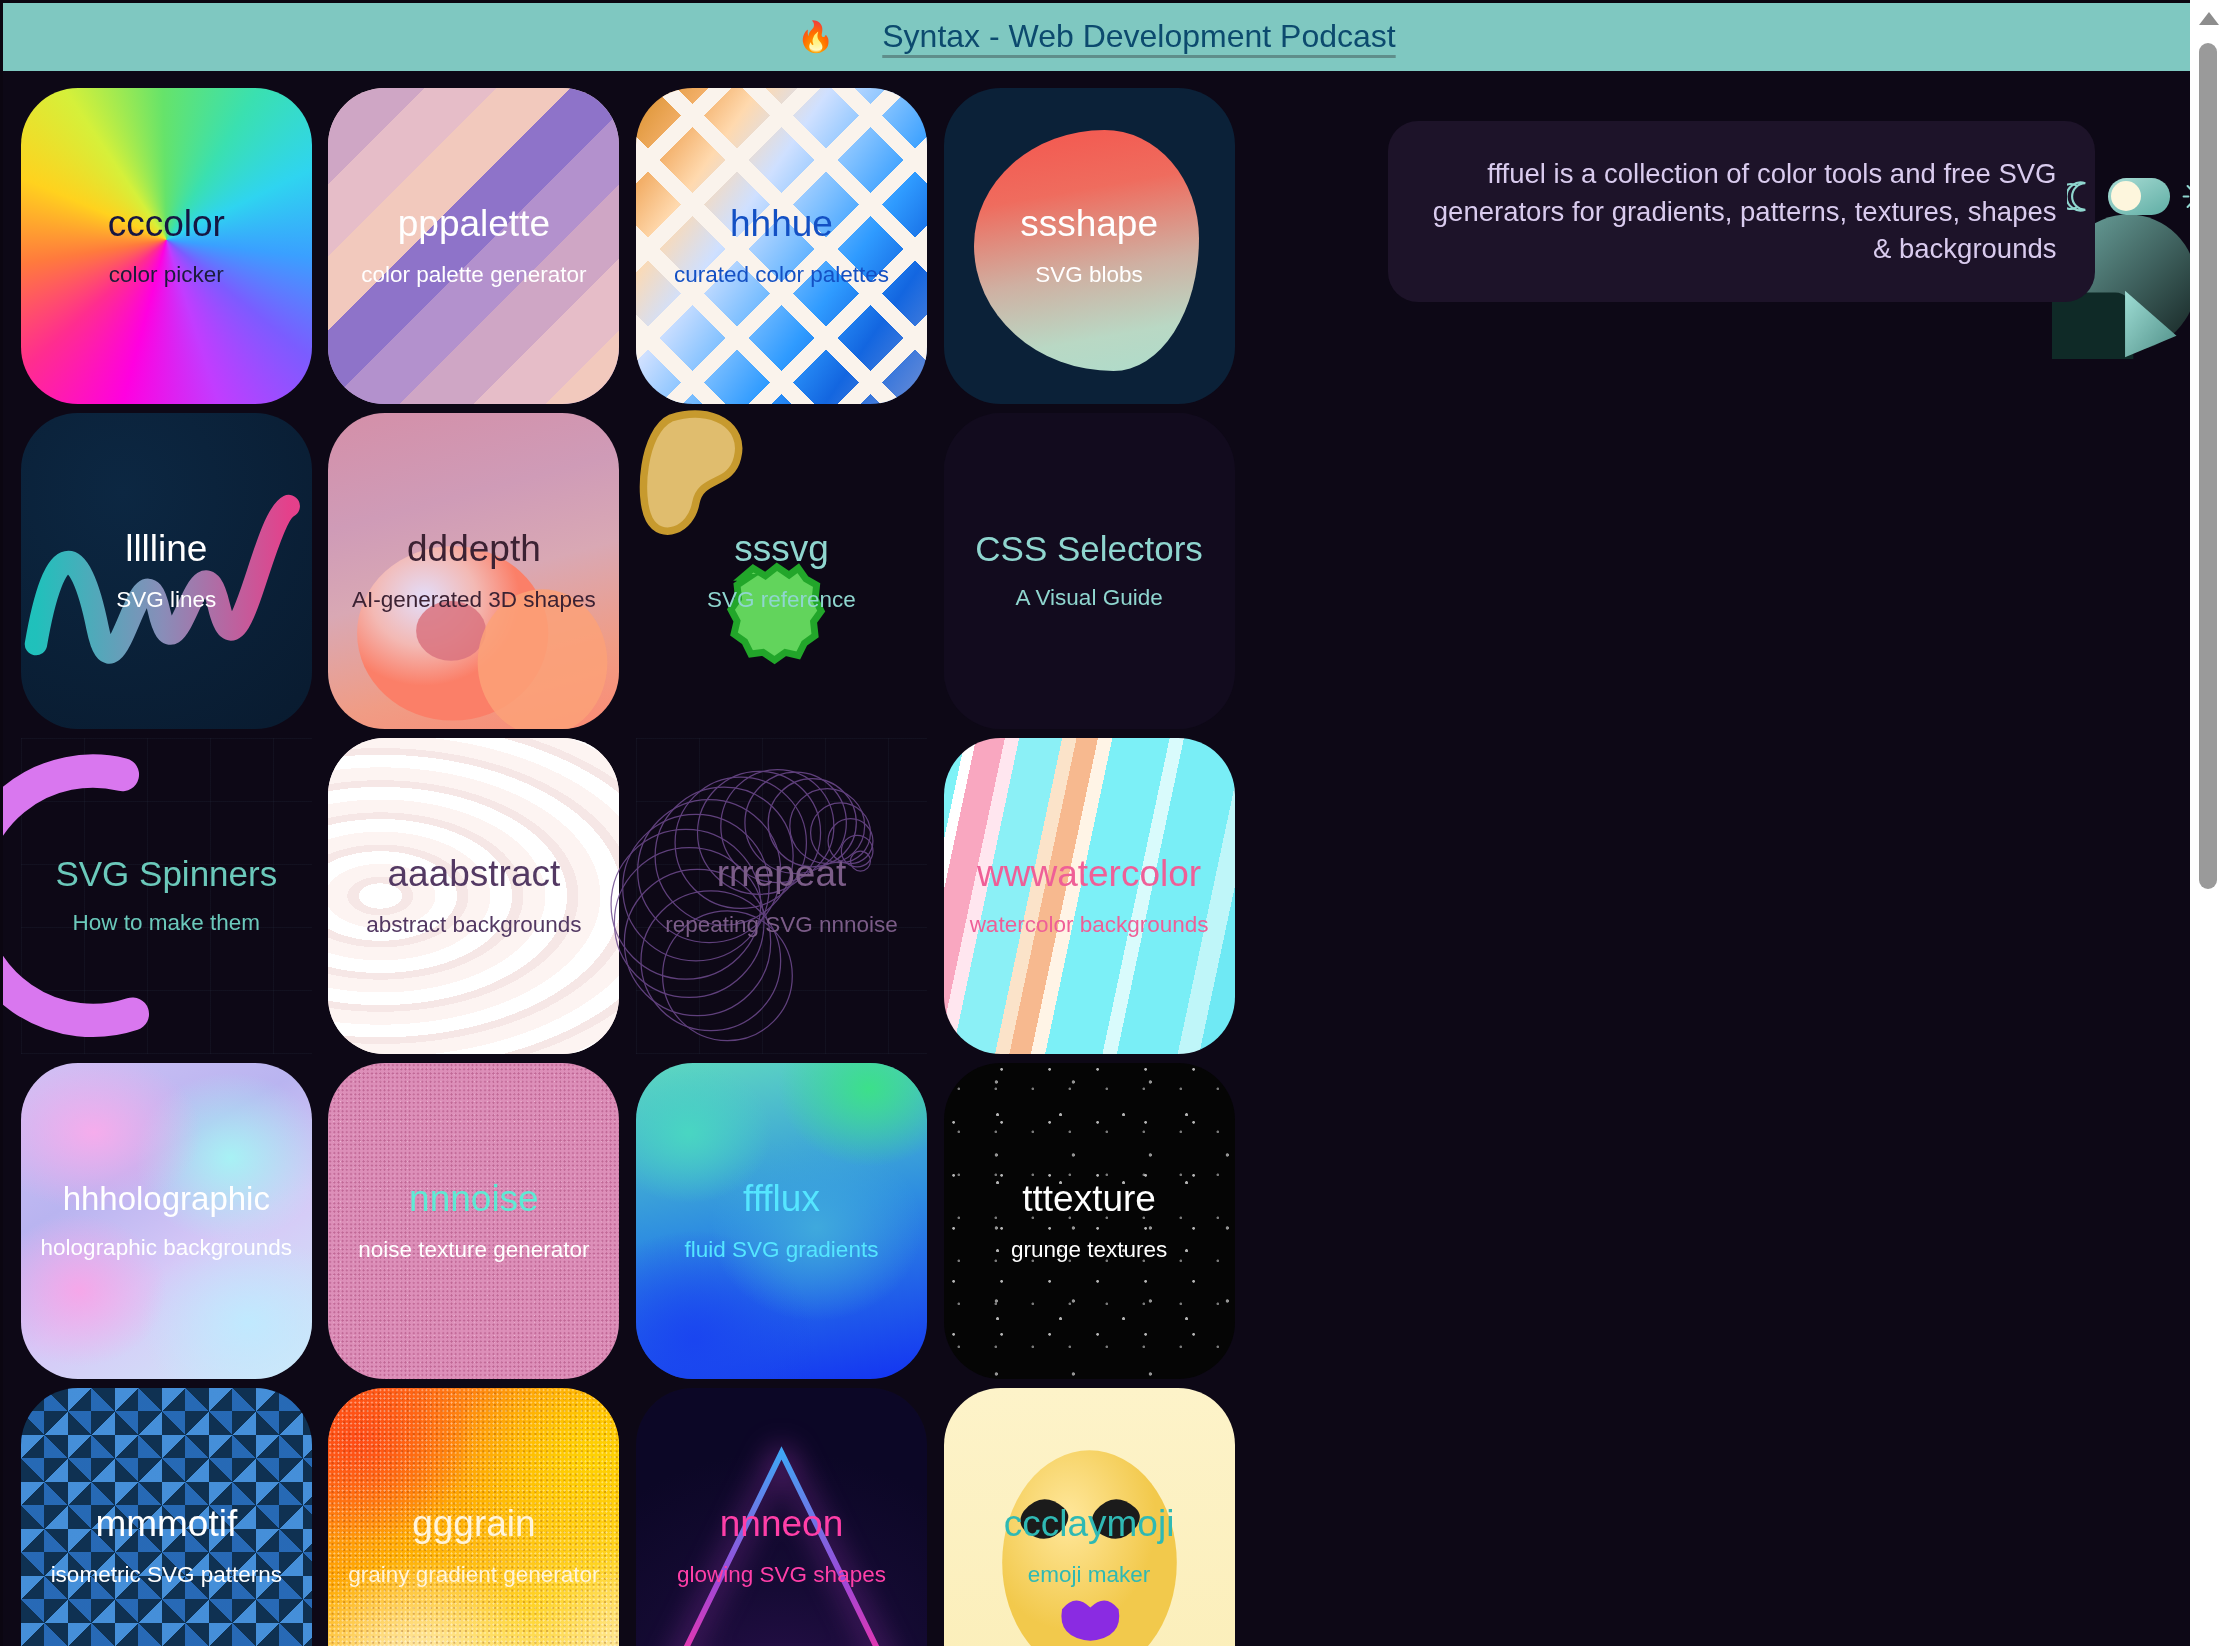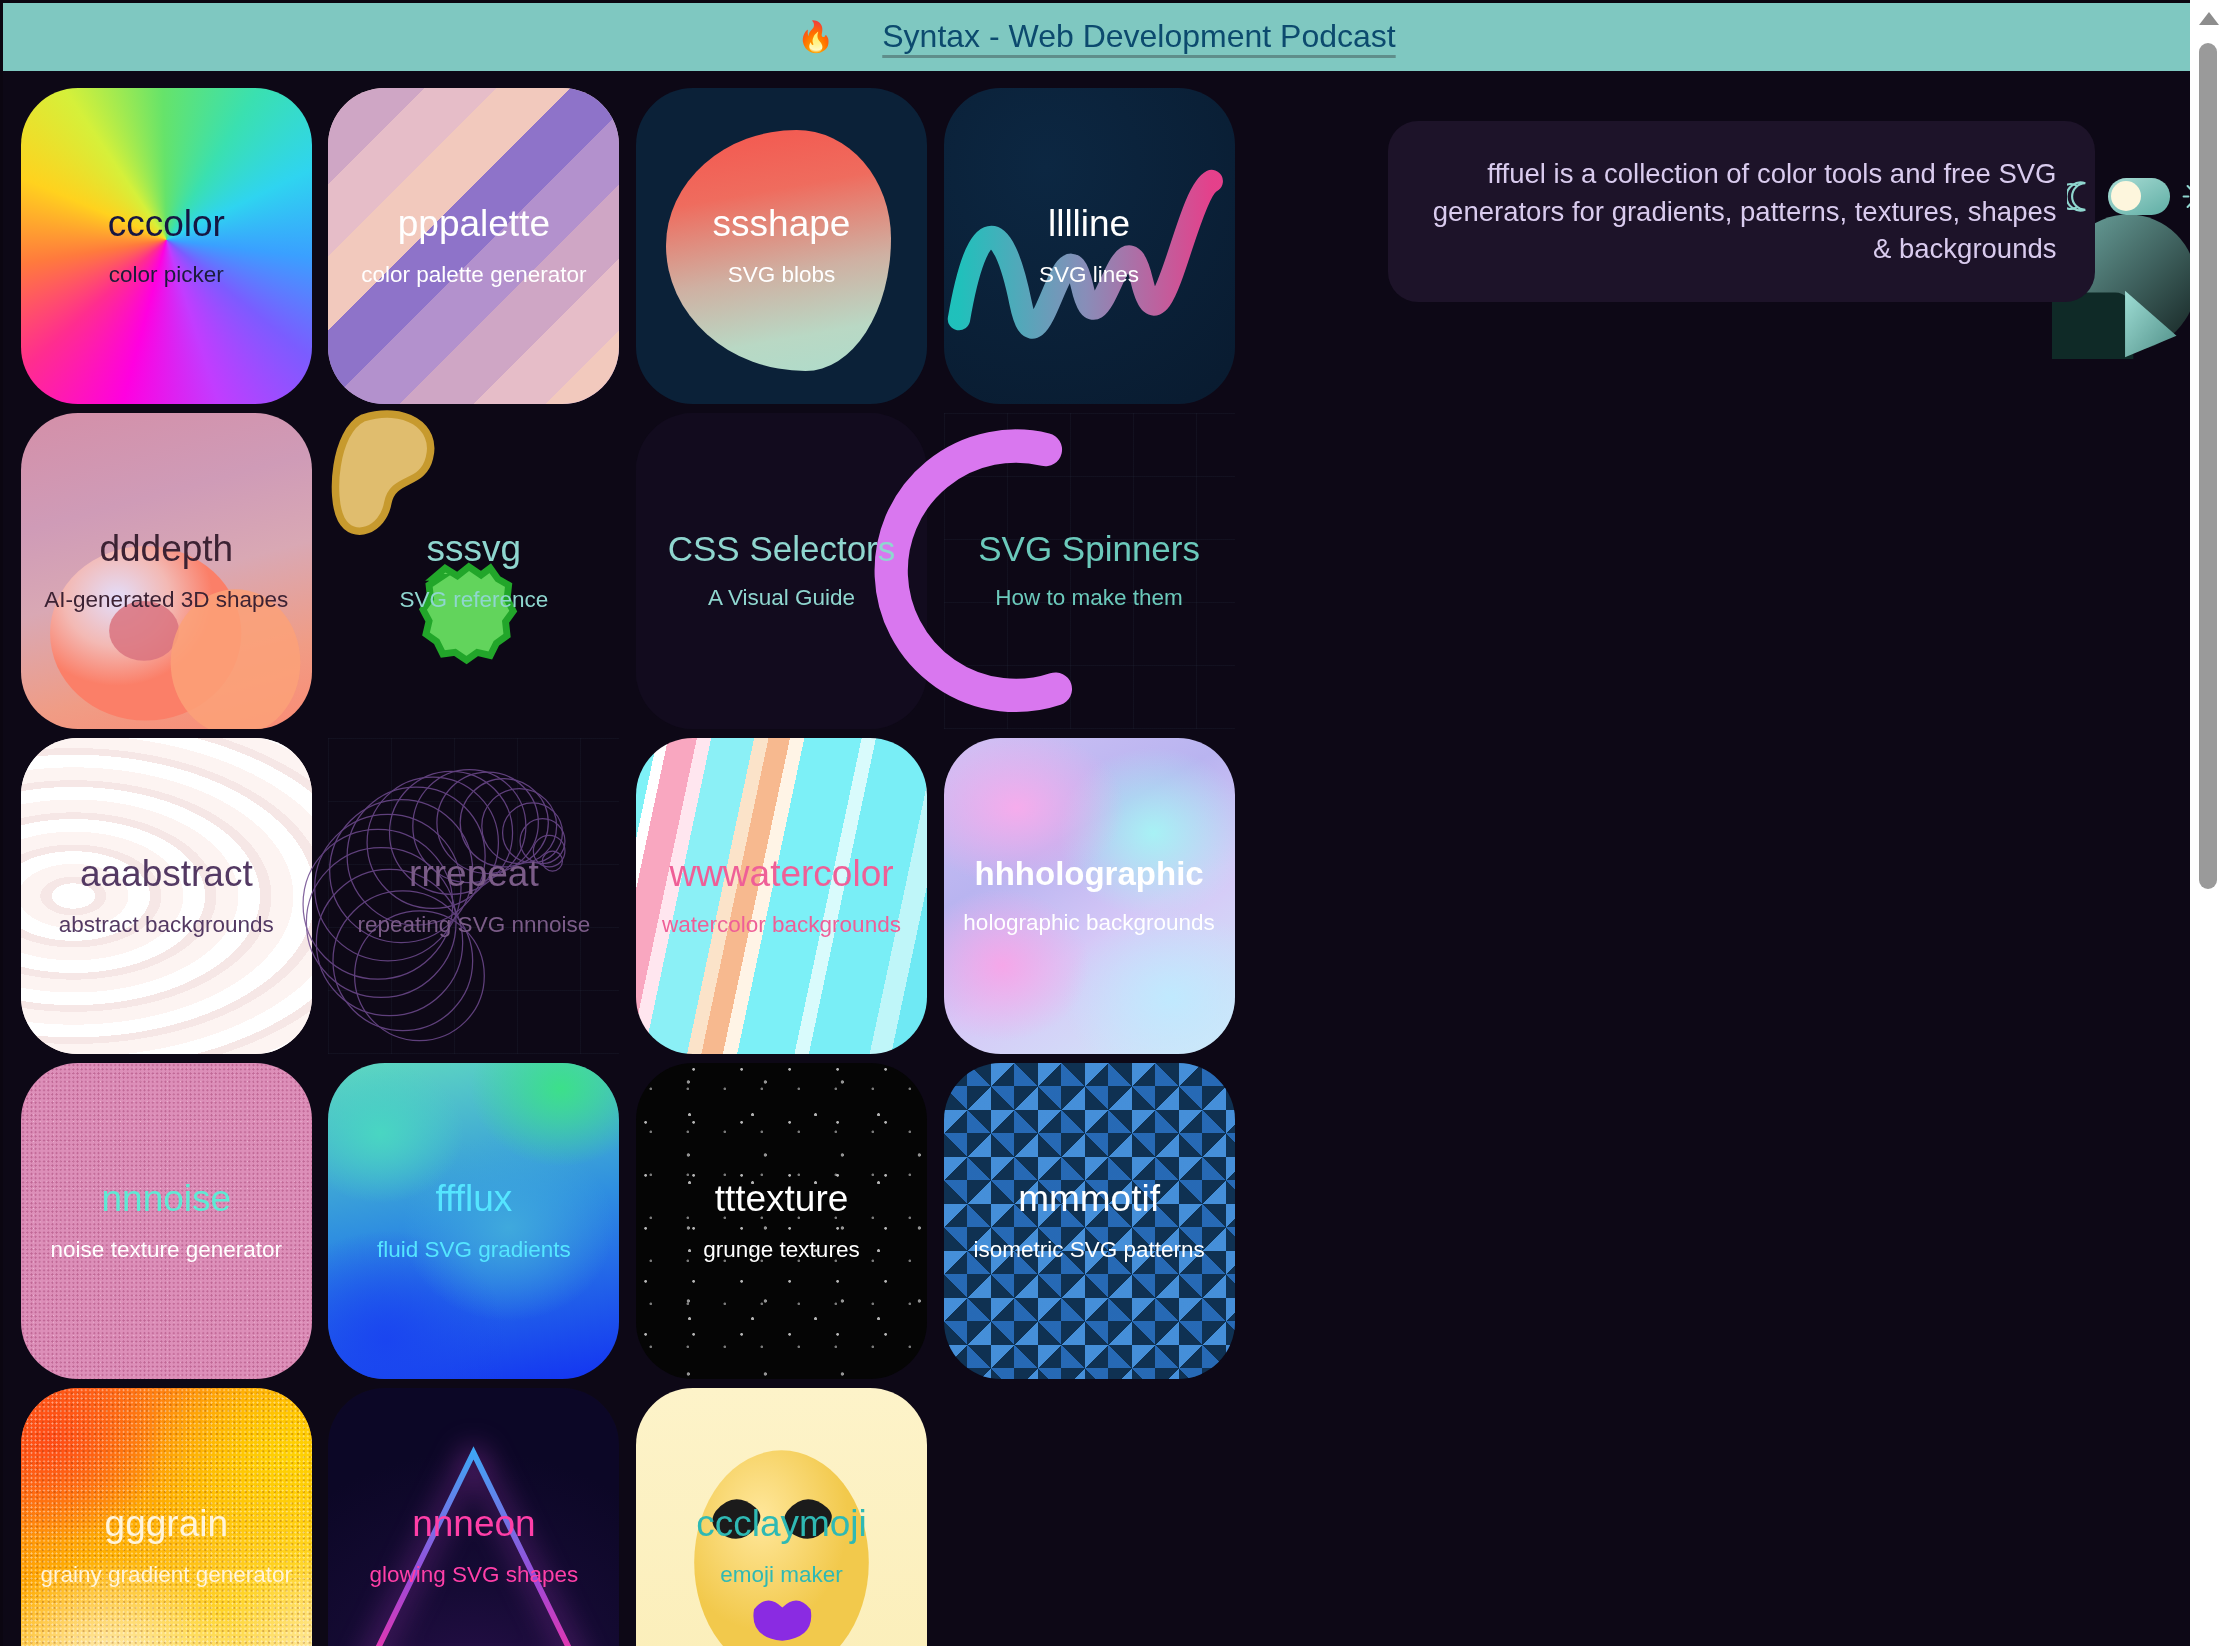--- a/index.html
+++ b/index.html
@@ -81,21 +81,21 @@
   }
   .tile.flat { border-radius: 0; background: transparent; overflow: visible; }
   .tile .labels {
     position: relative; z-index: 8;
     text-align: center; line-height: 1.04;
     width: 100%;
     padding: 0 5px;
   }
   .t-name { font-size: 37px; font-weight: 400; display: block; }
   .t-sub  { font-size: 22.5px; font-weight: 400; display: block; margin-top: 19px; }
-  .t-name.small { font-size: 33px; font-weight: bold; }
+  .t-name.small { font-size: 33px; }
   .t-name.two-line { font-size: 35px; line-height: 0.98; }
 
   .grain::after {
     content:""; position:absolute; inset:0; pointer-events:none;
     background-image:
       radial-gradient(rgba(255,255,255,.55) 0.6px, transparent 0.7px),
       radial-gradient(rgba(255,255,255,.35) 0.5px, transparent 0.6px);
     background-size: 5.8px 5.8px, 9.2px 9.2px;
     background-position: 0 0, 3.3px 4.2px;
     opacity: .30;
@@ -329,20 +329,27 @@
     </div>
 
     <div class="tile grain">
       <div class="art art-pppalette"></div>
       <div class="labels">
         <span class="t-name" style="color:#ffffff">pppalette</span>
         <span class="t-sub" style="color:#ffffff">color palette generator</span>
       </div>
     </div>
 
+    <div class="tile grain">
+      <div class="art art-hhhue"></div>
+      <div class="labels">
+        <span class="t-name" style="color:#1350c4">hhhue</span>
+        <span class="t-sub" style="color:#1350c4">curated color palettes</span>
+      </div>
+    </div>
 
     <div class="tile grain">
       <div class="art art-ssshape"></div>
       <div class="blob-ssshape"></div>
       <div class="labels">
         <span class="t-name" style="color:#ffffff">ssshape</span>
         <span class="t-sub" style="color:#ffffff">SVG blobs</span>
       </div>
     </div>
 

